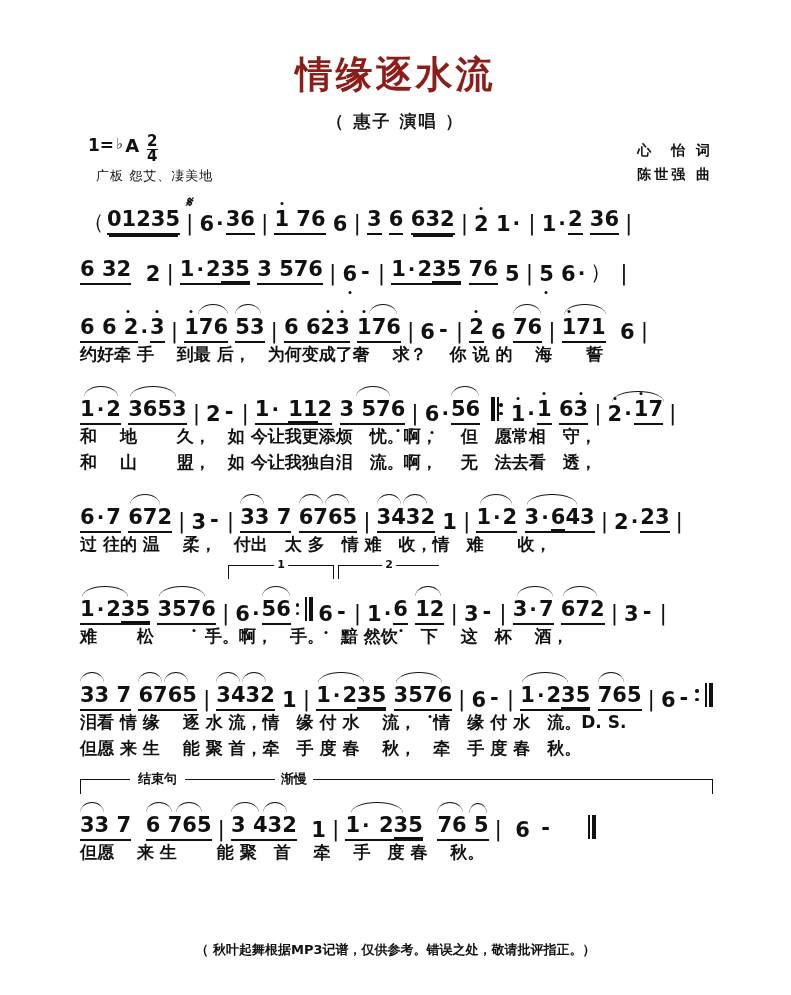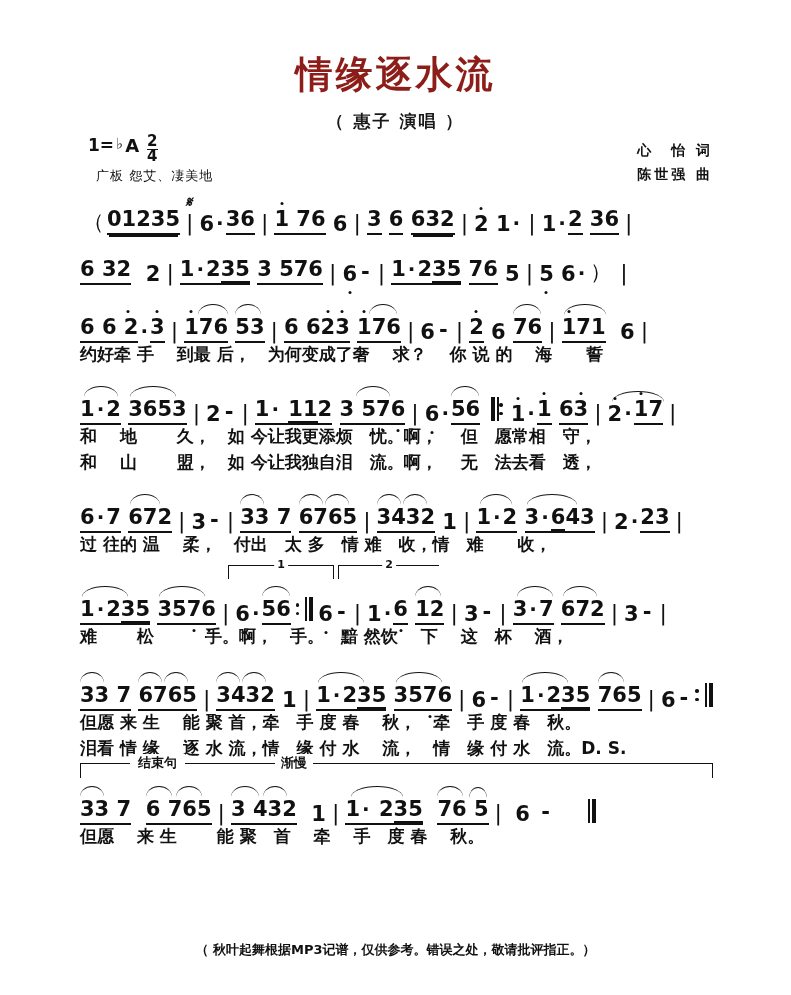--- a/index.html
+++ b/index.html
@@ -217,21 +217,21 @@
   .lyr {
     font-size: 17px;
     font-weight: bold;
     line-height: 1.35;
     letter-spacing: 0px;
     font-family: "DejaVu Sans", "Liberation Sans", sans-serif;
     white-space: pre;
   }
 
   
-  .coda-wrap { position: relative; margin-top: 0; }
+  .coda-wrap { position: relative; margin-top: 16px; }
   .coda-bracket {
     position: absolute;
     left: 80px; right: 78px;
     top: 0px;
     height: 14px;
     border-top: 1.6px solid #111;
     border-left: 1.6px solid #111;
     border-right: 1.6px solid #111;
   }
   .coda-label {
@@ -707,24 +707,24 @@
             <b></b>
             <b></b>
           </span>
         <span class="fine-bar" style="padding-left:1px;">
             <i class="thin"></i>
             <i class="thick"></i>
           </span>
       </span>
     </div>
     <div class="lyricline">
+      <span class="lyr">泪看 情 缘　 逐 水 流，情　缘 付 水　 流，　情　缘 付 水　流。D. S.</span>
+    </div>
+    <div class="lyricline">
       <span class="lyr">但愿 来 生　 能 聚 首，牵　手 度 春　 秋，　牵　手 度 春　秋。</span>
-    </div>
-    <div class="lyricline">
-      <span class="lyr">泪看 情 缘　 逐 水 流，情　缘 付 水　 流，　情　缘 付 水　流。D. S.</span>
     </div>
   </div>
 
   <div class="coda-wrap">
     <div class="coda-bracket"></div>
     <div class="coda-label">结束句</div>
     <div class="rit-label">渐慢</div>
 
     <div class="system" style="padding-top:22px;">
       <div class="staffline">

